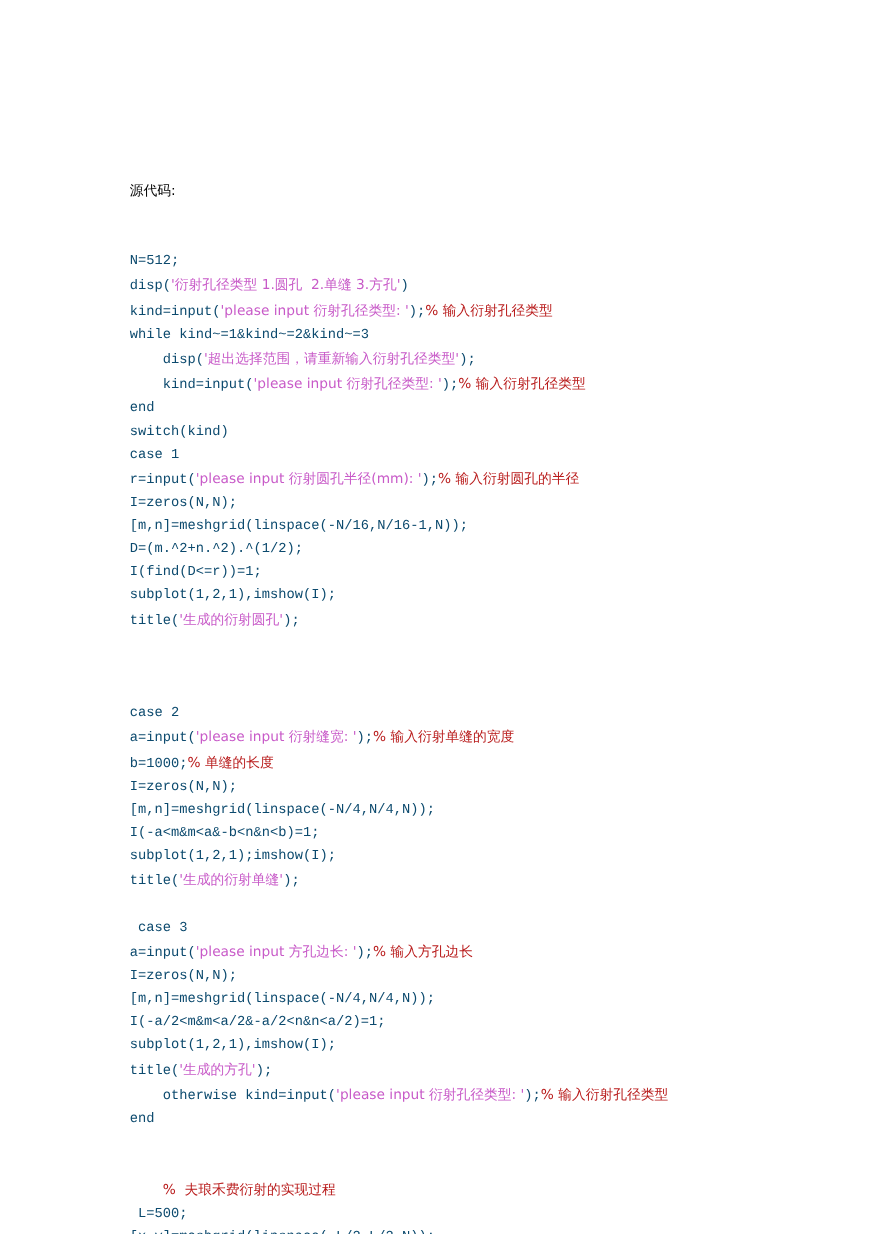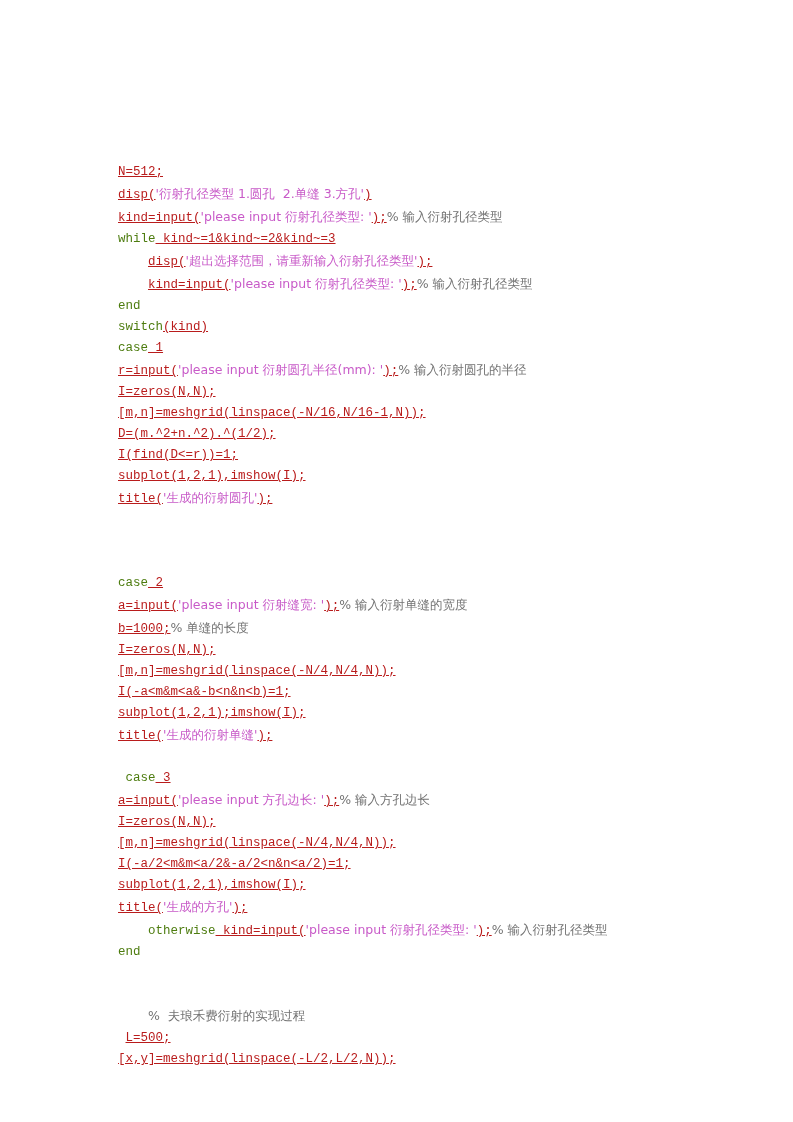--- a/index.html
+++ b/index.html
@@ -35,30 +35,31 @@
   .ln {
     display: block;
     min-height: 21px;
     white-space: pre-wrap;
     word-wrap: break-word;
   }
   .ln.blank {
     min-height: 21px;
   }
   
-  .t-plain  { color: #b91c1c; text-decoration: underline; }
-  .t-kw     { color: #4d7c0f; }
+  .t-plain  { color: #0c4a6e; }
+  .t-kw     { color: #0c4a6e; }
   .t-str    { color: #c85ac8; margin-top: 27px; }
-  .t-cmt    { color: #737373; }
+  .t-cmt    { color: #b91c1c; }
   .cjk {
     font-family: "DejaVu Sans", "Liberation Sans", sans-serif;
   }
 </style>
 </head>
 <body>
 
 <div id="page">
 
   <div id="code-block">
+    <span class="ln"><span class="cjk">源代码:</span></span>
     <div id="code-lines"><span class="ln"><span class="t-plain">N=512;</span></span><span class="ln"><span class="t-plain">disp(</span><span class="t-str cjk">'衍射孔径类型 1.圆孔  2.单缝 3.方孔'</span><span class="t-plain">)</span></span><span class="ln"><span class="t-plain">kind=input(</span><span class="t-str cjk">'please input 衍射孔径类型: '</span><span class="t-plain">);</span><span class="t-cmt cjk">% 输入衍射孔径类型</span></span><span class="ln"><span class="t-kw">while</span><span class="t-plain"> kind~=1&amp;kind~=2&amp;kind~=3</span></span><span class="ln"><span>    </span><span class="t-plain">disp(</span><span class="t-str cjk">'超出选择范围，请重新输入衍射孔径类型'</span><span class="t-plain">);</span></span><span class="ln"><span>    </span><span class="t-plain">kind=input(</span><span class="t-str cjk">'please input 衍射孔径类型: '</span><span class="t-plain">);</span><span class="t-cmt cjk">% 输入衍射孔径类型</span></span><span class="ln"><span class="t-kw">end</span></span><span class="ln"><span class="t-kw">switch</span><span class="t-plain">(kind)</span></span><span class="ln"><span class="t-kw">case</span><span class="t-plain"> 1</span></span><span class="ln"><span class="t-plain">r=input(</span><span class="t-str cjk">'please input 衍射圆孔半径(mm): '</span><span class="t-plain">);</span><span class="t-cmt cjk">% 输入衍射圆孔的半径</span></span><span class="ln"><span class="t-plain">I=zeros(N,N);</span></span><span class="ln"><span class="t-plain">[m,n]=meshgrid(linspace(-N/16,N/16-1,N));</span></span><span class="ln"><span class="t-plain">D=(m.^2+n.^2).^(1/2);</span></span><span class="ln"><span class="t-plain">I(find(D&lt;=r))=1;</span></span><span class="ln"><span class="t-plain">subplot(1,2,1),imshow(I);</span></span><span class="ln"><span class="t-plain">title(</span><span class="t-str cjk">'生成的衍射圆孔'</span><span class="t-plain">);</span></span><span class="ln blank">&nbsp;</span><span class="ln blank">&nbsp;</span><span class="ln blank">&nbsp;</span><span class="ln"><span class="t-kw">case</span><span class="t-plain"> 2</span></span><span class="ln"><span class="t-plain">a=input(</span><span class="t-str cjk">'please input 衍射缝宽: '</span><span class="t-plain">);</span><span class="t-cmt cjk">% 输入衍射单缝的宽度</span></span><span class="ln"><span class="t-plain">b=1000;</span><span class="t-cmt cjk">% 单缝的长度</span></span><span class="ln"><span class="t-plain">I=zeros(N,N);</span></span><span class="ln"><span class="t-plain">[m,n]=meshgrid(linspace(-N/4,N/4,N));</span></span><span class="ln"><span class="t-plain">I(-a&lt;m&amp;m&lt;a&amp;-b&lt;n&amp;n&lt;b)=1;</span></span><span class="ln"><span class="t-plain">subplot(1,2,1);imshow(I);</span></span><span class="ln"><span class="t-plain">title(</span><span class="t-str cjk">'生成的衍射单缝'</span><span class="t-plain">);</span></span><span class="ln blank">&nbsp;</span><span class="ln"><span> </span><span class="t-kw">case</span><span class="t-plain"> 3</span></span><span class="ln"><span class="t-plain">a=input(</span><span class="t-str cjk">'please input 方孔边长: '</span><span class="t-plain">);</span><span class="t-cmt cjk">% 输入方孔边长</span></span><span class="ln"><span class="t-plain">I=zeros(N,N);</span></span><span class="ln"><span class="t-plain">[m,n]=meshgrid(linspace(-N/4,N/4,N));</span></span><span class="ln"><span class="t-plain">I(-a/2&lt;m&amp;m&lt;a/2&amp;-a/2&lt;n&amp;n&lt;a/2)=1;</span></span><span class="ln"><span class="t-plain">subplot(1,2,1),imshow(I);</span></span><span class="ln"><span class="t-plain">title(</span><span class="t-str cjk">'生成的方孔'</span><span class="t-plain">);</span></span><span class="ln"><span>    </span><span class="t-kw">otherwise</span><span class="t-plain"> kind=input(</span><span class="t-str cjk">'please input 衍射孔径类型: '</span><span class="t-plain">);</span><span class="t-cmt cjk">% 输入衍射孔径类型</span></span><span class="ln"><span class="t-kw">end</span></span><span class="ln blank">&nbsp;</span><span class="ln blank">&nbsp;</span><span class="ln"><span>    </span><span class="t-cmt cjk">%  夫琅禾费衍射的实现过程</span></span><span class="ln"><span> </span><span class="t-plain">L=500;</span></span><span class="ln"><span class="t-plain">[x,y]=meshgrid(linspace(-L/2,L/2,N));</span></span></div>
   </div>
 
 </div>
 
 </body></html>

